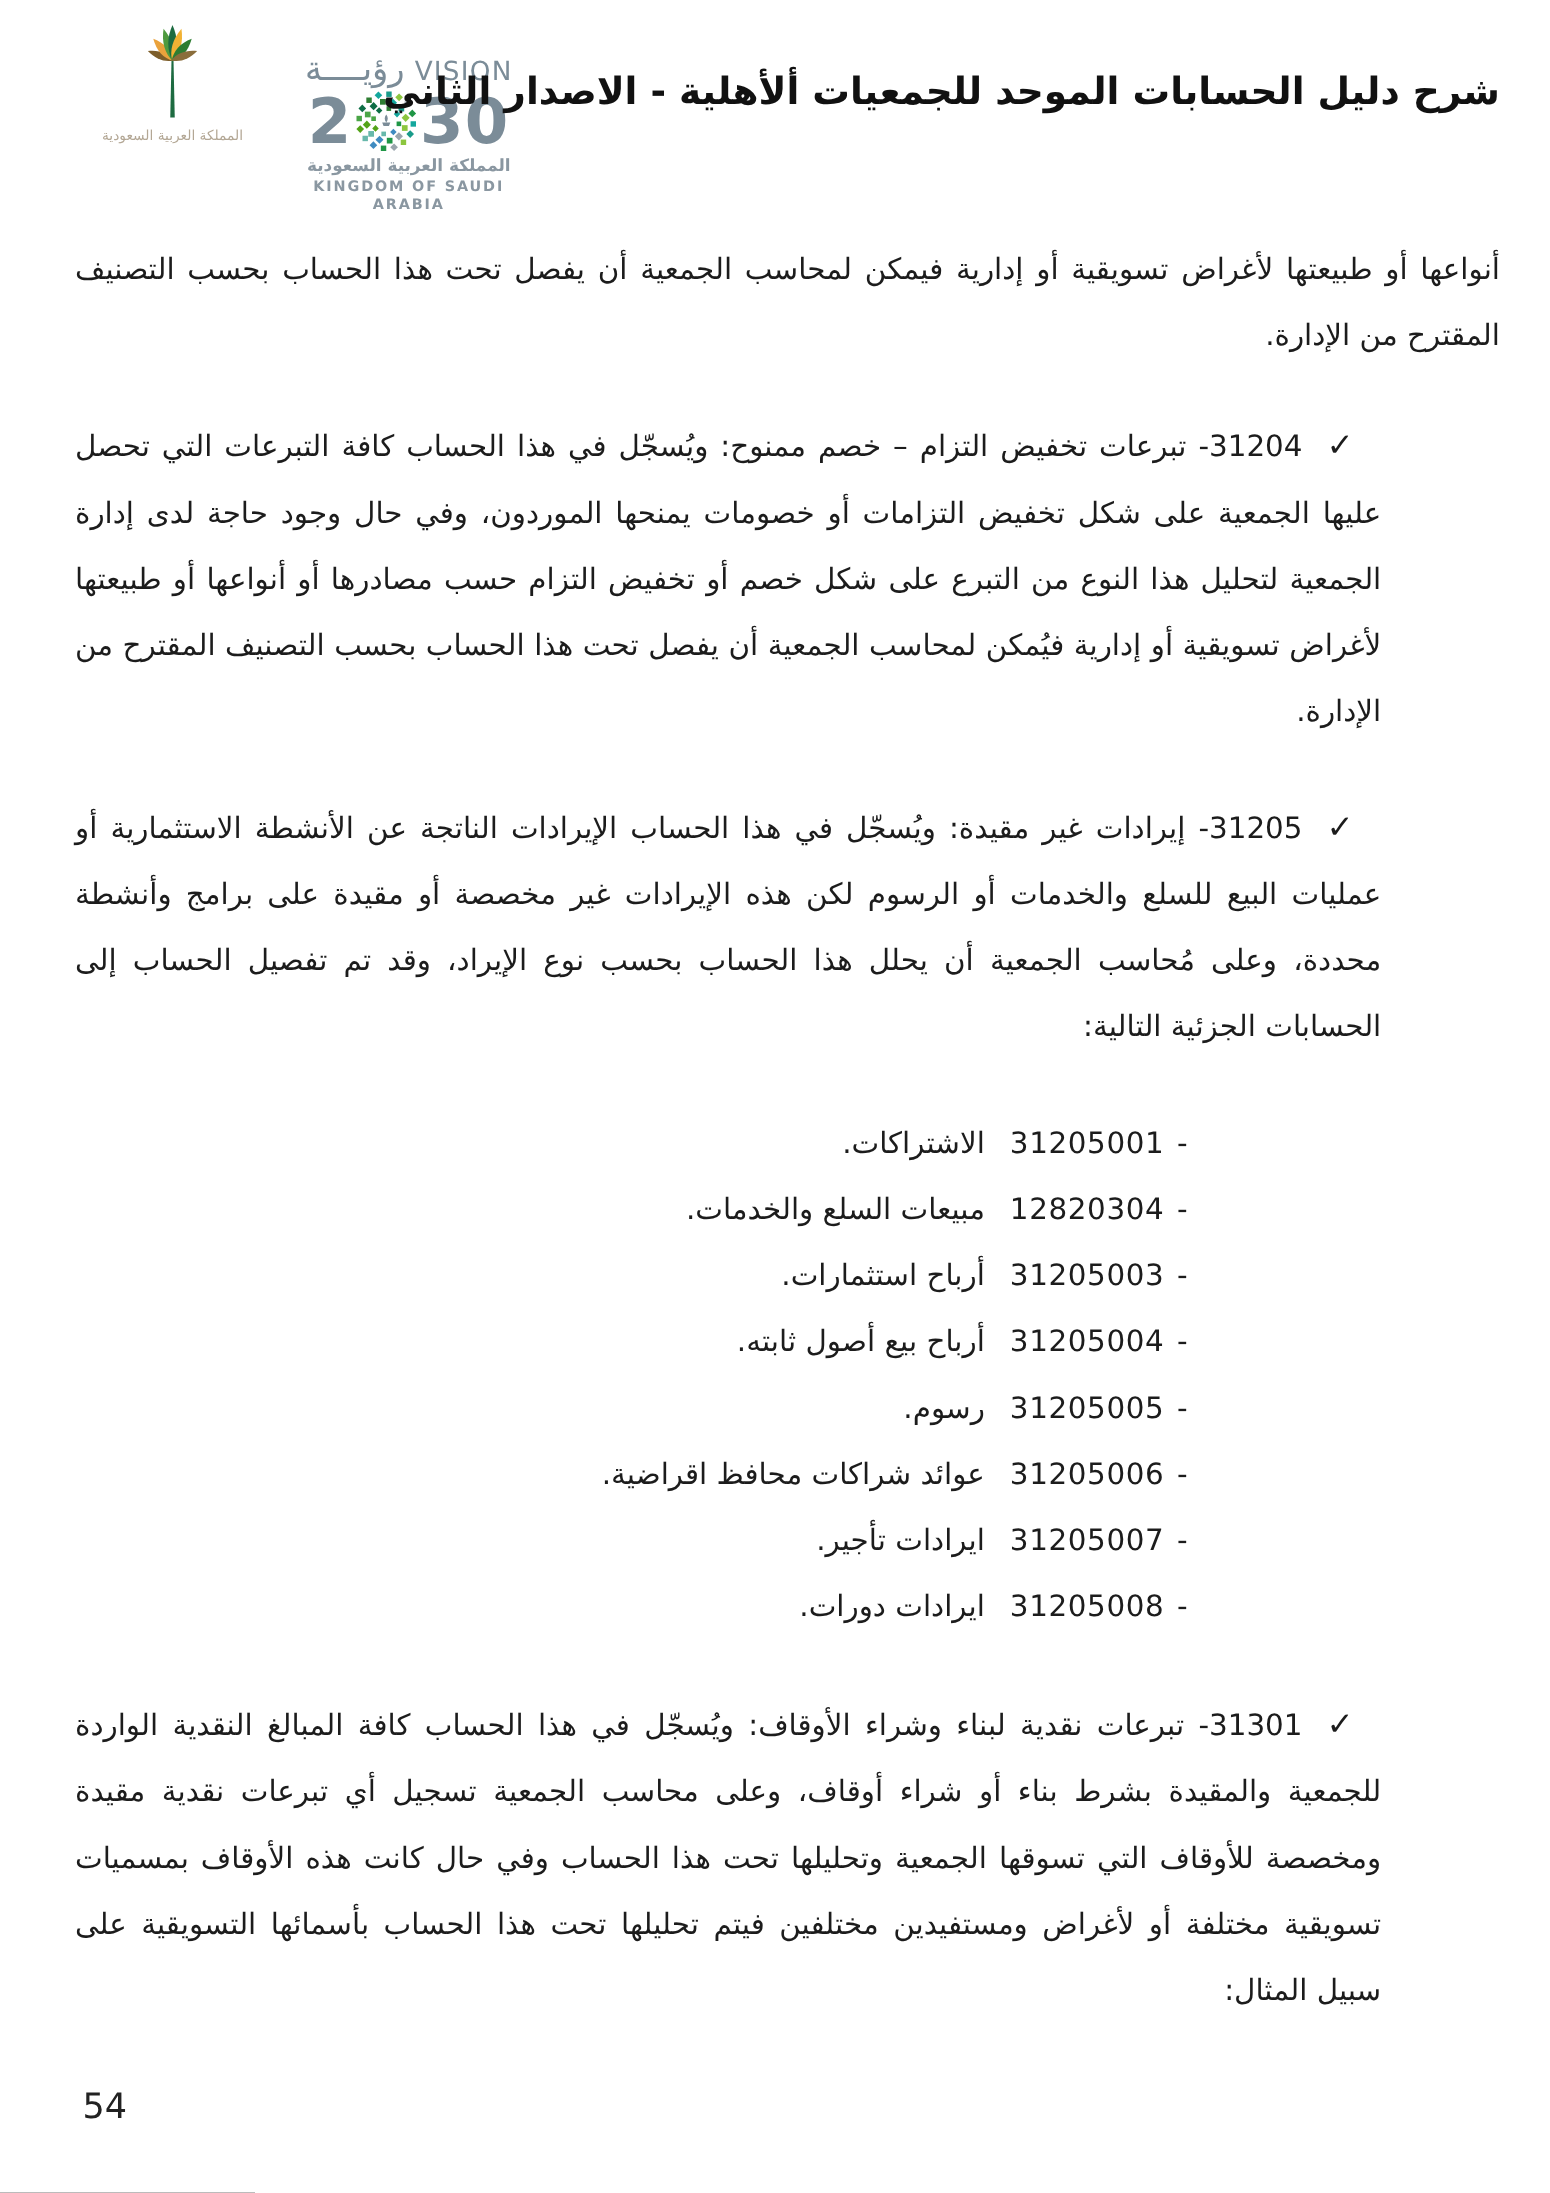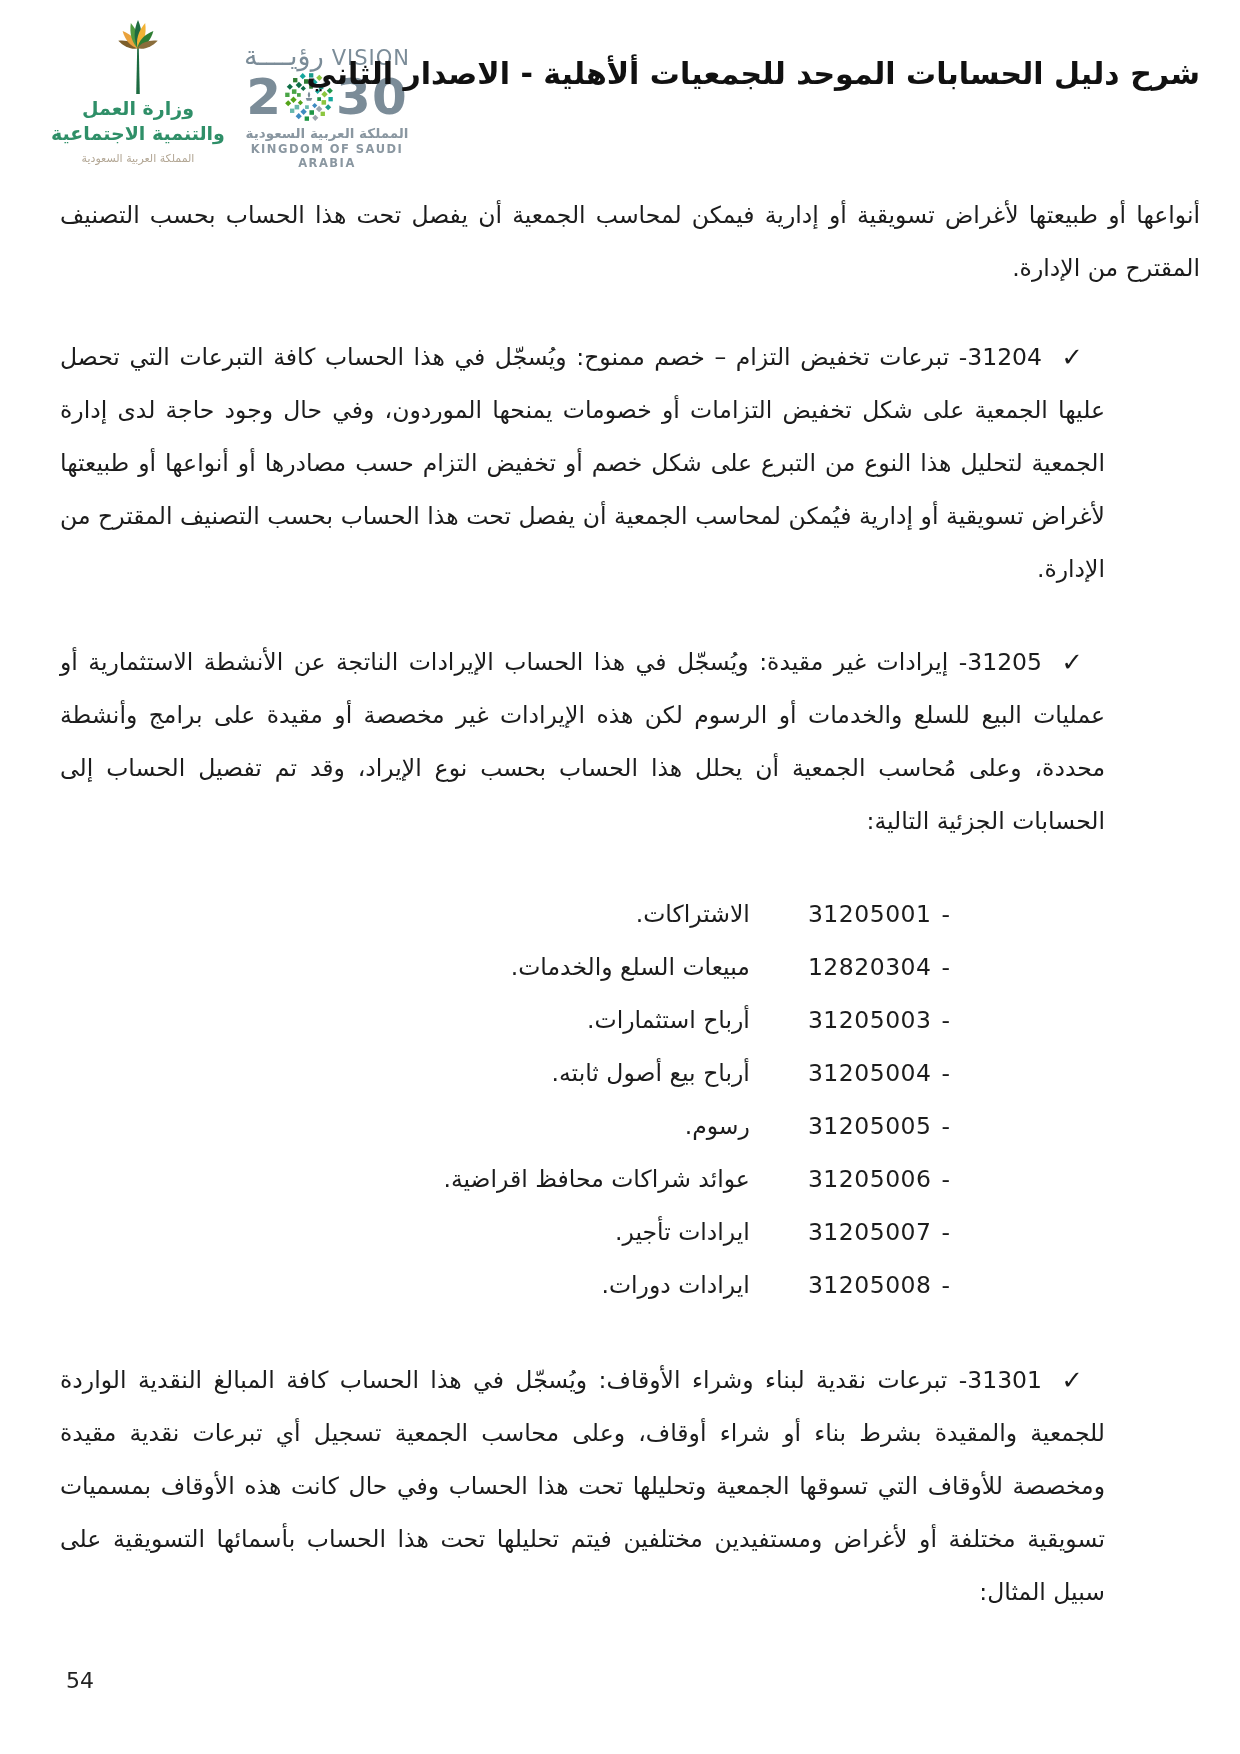--- a/index.html
+++ b/index.html
@@ -35,22 +35,22 @@
   .check-item{position:relative;margin:0 95px 40px 0;text-indent:63px;}
   .check-item .check{
     position:absolute;right:22px;top:0;text-indent:0;
     font-weight:700;font-size:26px;line-height:53px;
   }
   .section-head .lead{font-weight:700;text-decoration:underline;text-underline-offset:6px;margin-left:9px;}
   .sub-list{margin:0 250px 42px 0;}
   .sub-row{display:flex;direction:rtl;align-items:baseline;font-size:23.5px;line-height:53px;}
   .sub-row .dash{margin-left:10px;}
   .sub-row .num{letter-spacing:0.5px;}
-  .sub-row .row-label{margin-right:58px;}
-  .page-number{position:absolute;left:66px;top:1668px;font-size:22px;color:#222;}
+  .sub-row .row-label{margin-right:20px;}
+  .page-number{position:absolute;left:66px;top:1668px;font-size:28px;color:#222;}
 </style>
 </head>
 <body>
 
 <div class="page">
 
   <div class="header">
 
     <div class="ministry-logo">
       <svg class="palm" width="72" height="78" viewBox="0 0 70 78">
@@ -70,24 +70,20 @@
               <path d="M35,4 C39.5,14 39.5,23 35,31 C30.5,23 30.5,14 35,4Z" fill="#f2b234"></path>
             </g>
           <g transform="rotate(42 35 30)">
               <path d="M35,7 C39.5,16 39.5,24 35,31 C30.5,24 30.5,16 35,7Z" fill="#2e7d32"></path>
             </g>
           <g transform="rotate(70 35 30)">
               <path d="M35,9 C39,17 39,25 35,31 C31,25 31,17 35,9Z" fill="#8a6d3b"></path>
             </g>
         </g>
       </svg>
-      <div class="ministry-name">
-        <div>وزارة العمل</div>
-        <div>والتنمية الاجتماعية</div>
-      </div>
       <div class="ministry-country">المملكة العربية السعودية</div>
     </div>
 
     <div class="vision-logo">
       <div class="vision-top">
         <span class="v-en">VISION</span>
         <span class="v-ar">رؤيــــة</span>
       </div>
       <div class="vision-year">
         <span>2</span>

